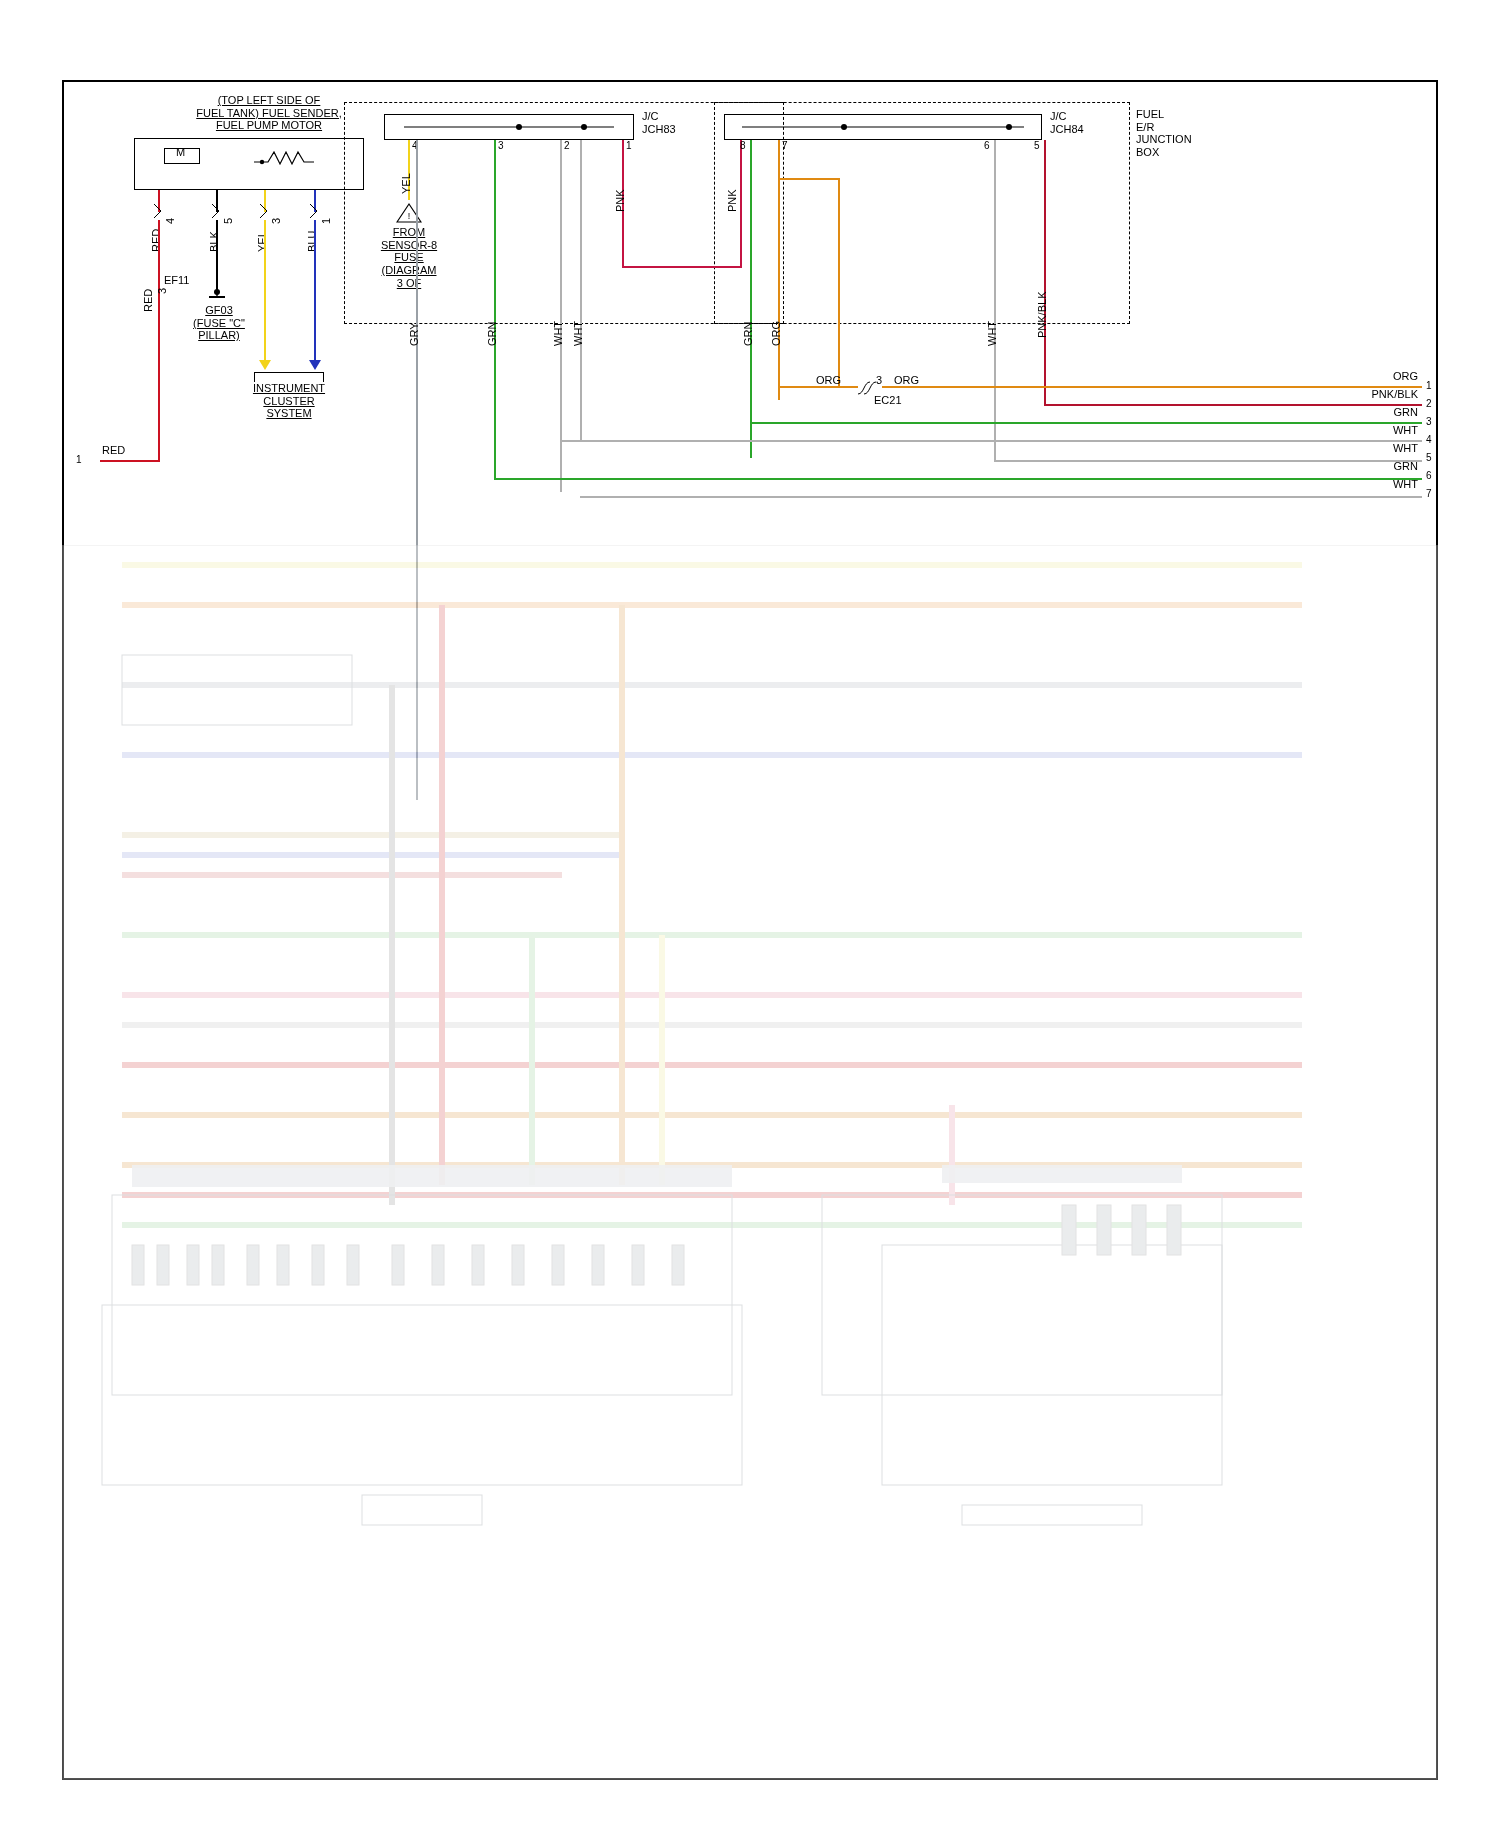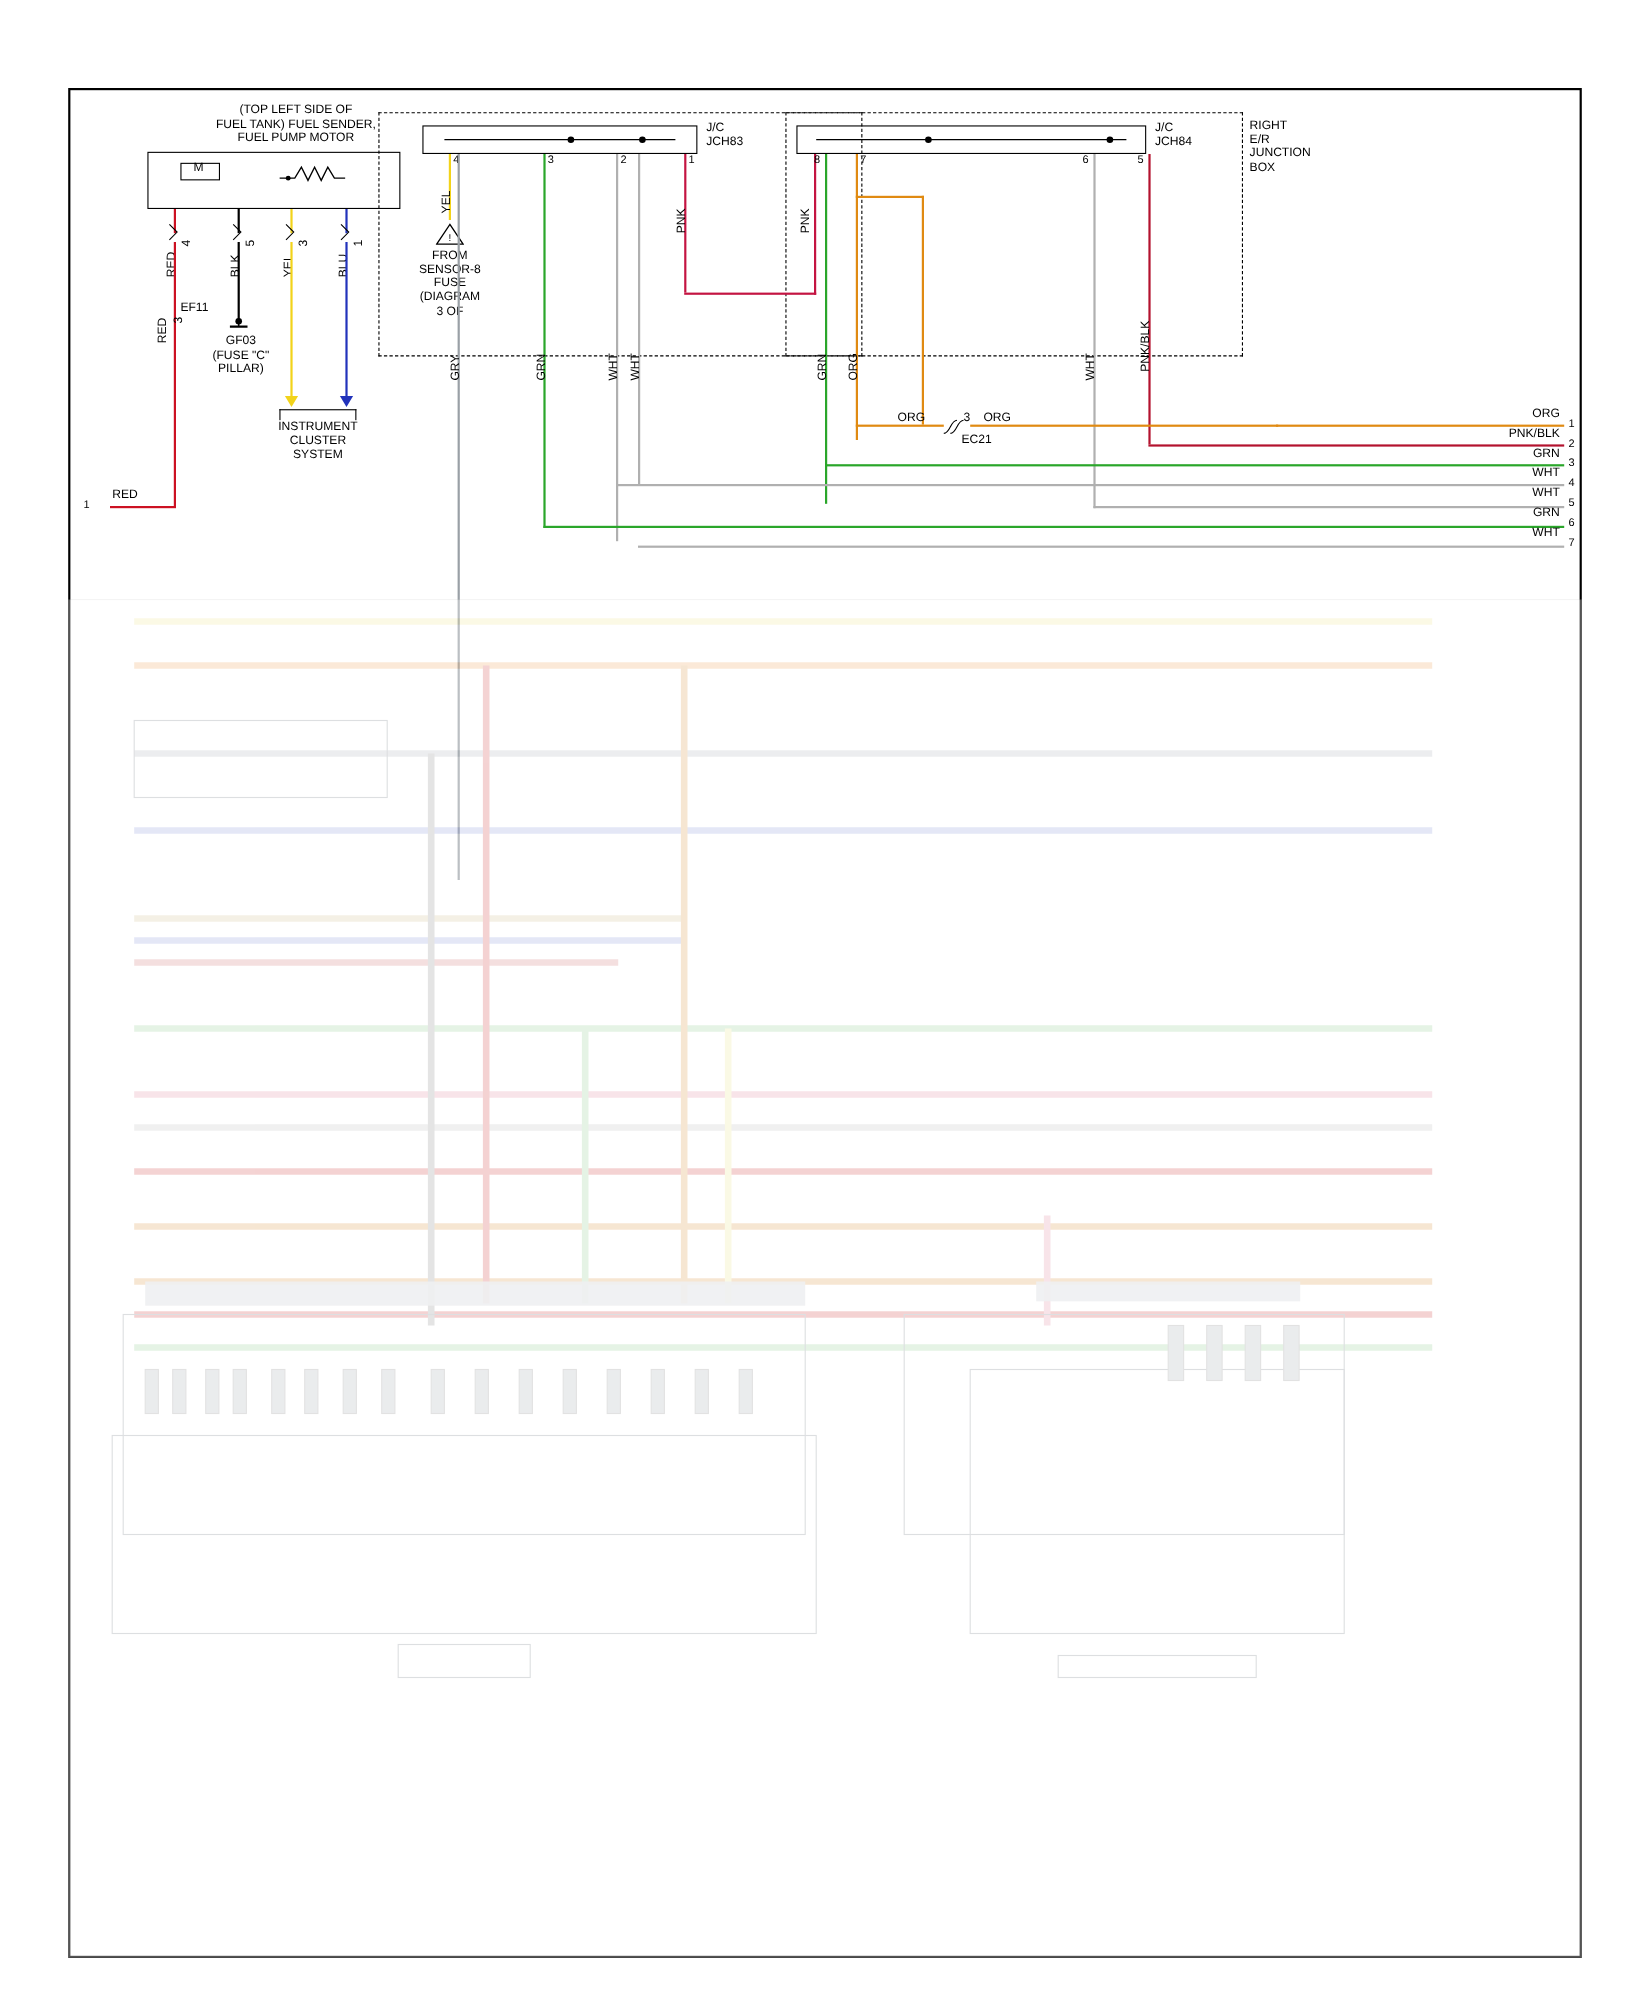--- a/index.html
+++ b/index.html
@@ -1,19 +1,19 @@
 <!DOCTYPE html>
 <html><head>
 <meta charset="utf-8">
 <style>
   html,body{margin:0;padding:0;background:#ffffff;}
   body{width:1500px;height:1828px;position:relative;font-family:"Liberation Sans",sans-serif;overflow:hidden;}
   #sheet{position:absolute;left:62px;top:80px;width:1376px;height:1700px;border:2px solid #000;background:#fff;box-sizing:border-box;}
   .lbl{position:absolute;font-size:11px;color:#000;line-height:1.15;white-space:pre;}
-  .lbl.c{text-align:center;}
+  .lbl.c{text-align:center;text-decoration:underline;}
   .lbl.r{text-align:right;}
   .vtext{position:absolute;font-size:11px;color:#000;white-space:nowrap;transform-origin:0 0;transform:rotate(-90deg);}
   .wire{position:absolute;}
   .h{height:2px;}
   .v{width:2px;}
   .dash{position:absolute;border:1px dashed #000;box-sizing:border-box;}
   .solid{position:absolute;border:1px solid #000;box-sizing:border-box;}
   .arrow-d{position:absolute;width:0;height:0;border-left:6px solid transparent;border-right:6px solid transparent;}
   
   #lower{position:absolute;left:62px;top:545px;width:1376px;height:1235px;opacity:0.33;}
@@ -98,21 +98,21 @@
   <div class="dash" style="left:650px;top:20px;width:416px;height:222px;"></div>
 
   <div class="solid" style="left:320px;top:32px;width:250px;height:26px;"></div>
   <div class="lbl" style="left:578px;top:28px;">J/C
 JCH83</div>
 
   <div class="solid" style="left:660px;top:32px;width:318px;height:26px;"></div>
   <div class="lbl" style="left:986px;top:28px;">J/C
 JCH84</div>
 
-  <div class="lbl" style="left:1072px;top:26px;">RIGHT
+  <div class="lbl" style="left:1072px;top:26px;">FUEL
 E/R
 JUNCTION
 BOX</div>
 
   <div class="fx" style="left:320px;top:32px;width:250px;height:26px;">
     <svg width="250" height="26" viewBox="0 0 250 26">
       <line x1="20" y1="13" x2="230" y2="13" stroke="#000" stroke-width="1.2"></line>
       <circle cx="135" cy="13" r="3" fill="#000"></circle>
         <circle cx="200" cy="13" r="3" fill="#000"></circle>
     </svg>

